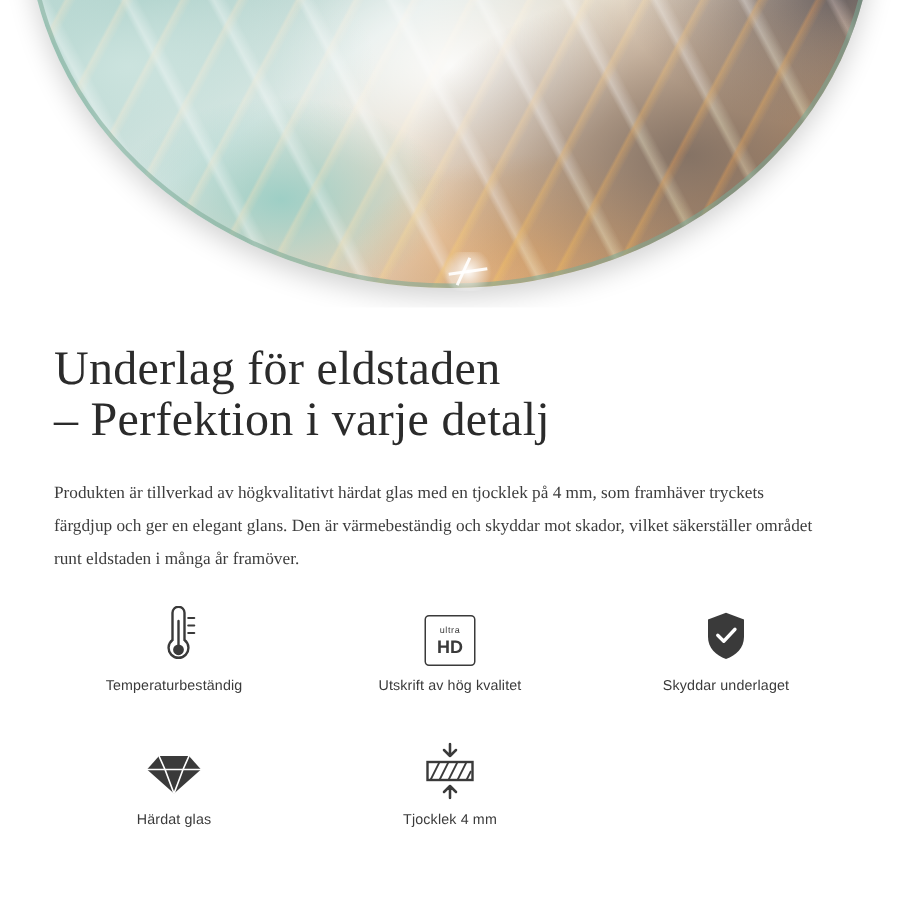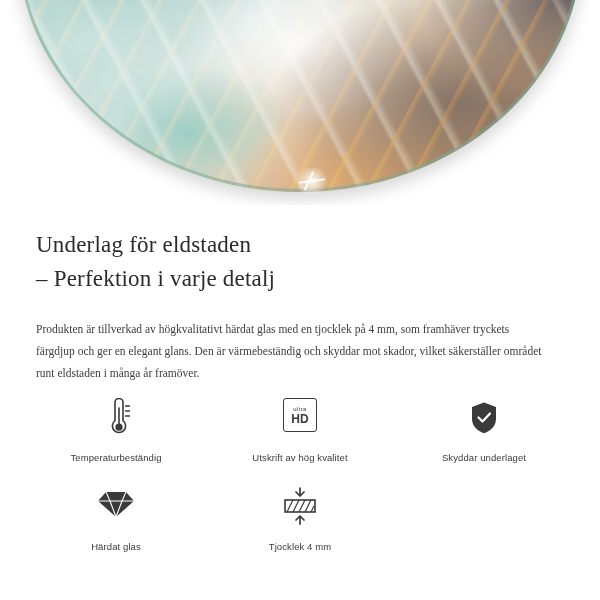--- a/index.html
+++ b/index.html
@@ -98,21 +98,21 @@
 
   
   .content {
     position: absolute;
     top: 228px;
     left: 36px;
     width: 528px;
   }
   .headline {
     font-family: "Liberation Serif", serif;
-    font-size: 23px;
+    font-size: 32px;
     line-height: 34px;
     color: #2b2b2b;
     font-weight: 400;
     margin: 0;
     letter-spacing: 0.2px;
   }
   .headline .line2 {
     display: block;
   }
   .body-copy {
@@ -135,21 +135,21 @@
     grid-row-gap: 24px;
   }
   .feature {
     display: flex;
     flex-direction: column;
     align-items: center;
   }
   .feature-icon {
     height: 46px;
     display: flex;
-    align-items: flex-start;
+    align-items: flex-end;
     justify-content: center;
   }
   .feature-label {
     margin-top: 8px;
     font-size: 9.5px;
     color: #3a3a3a;
     letter-spacing: 0.1px;
   }
   .ultrahd {
     width: 32px;

